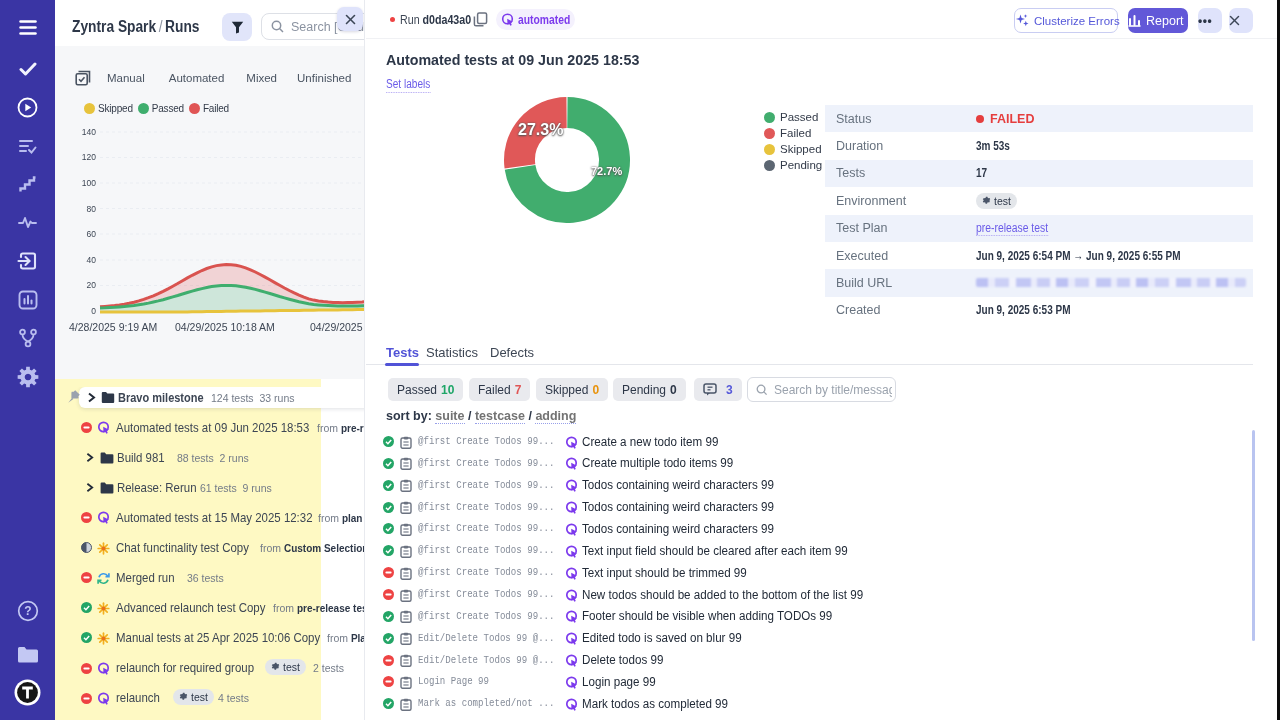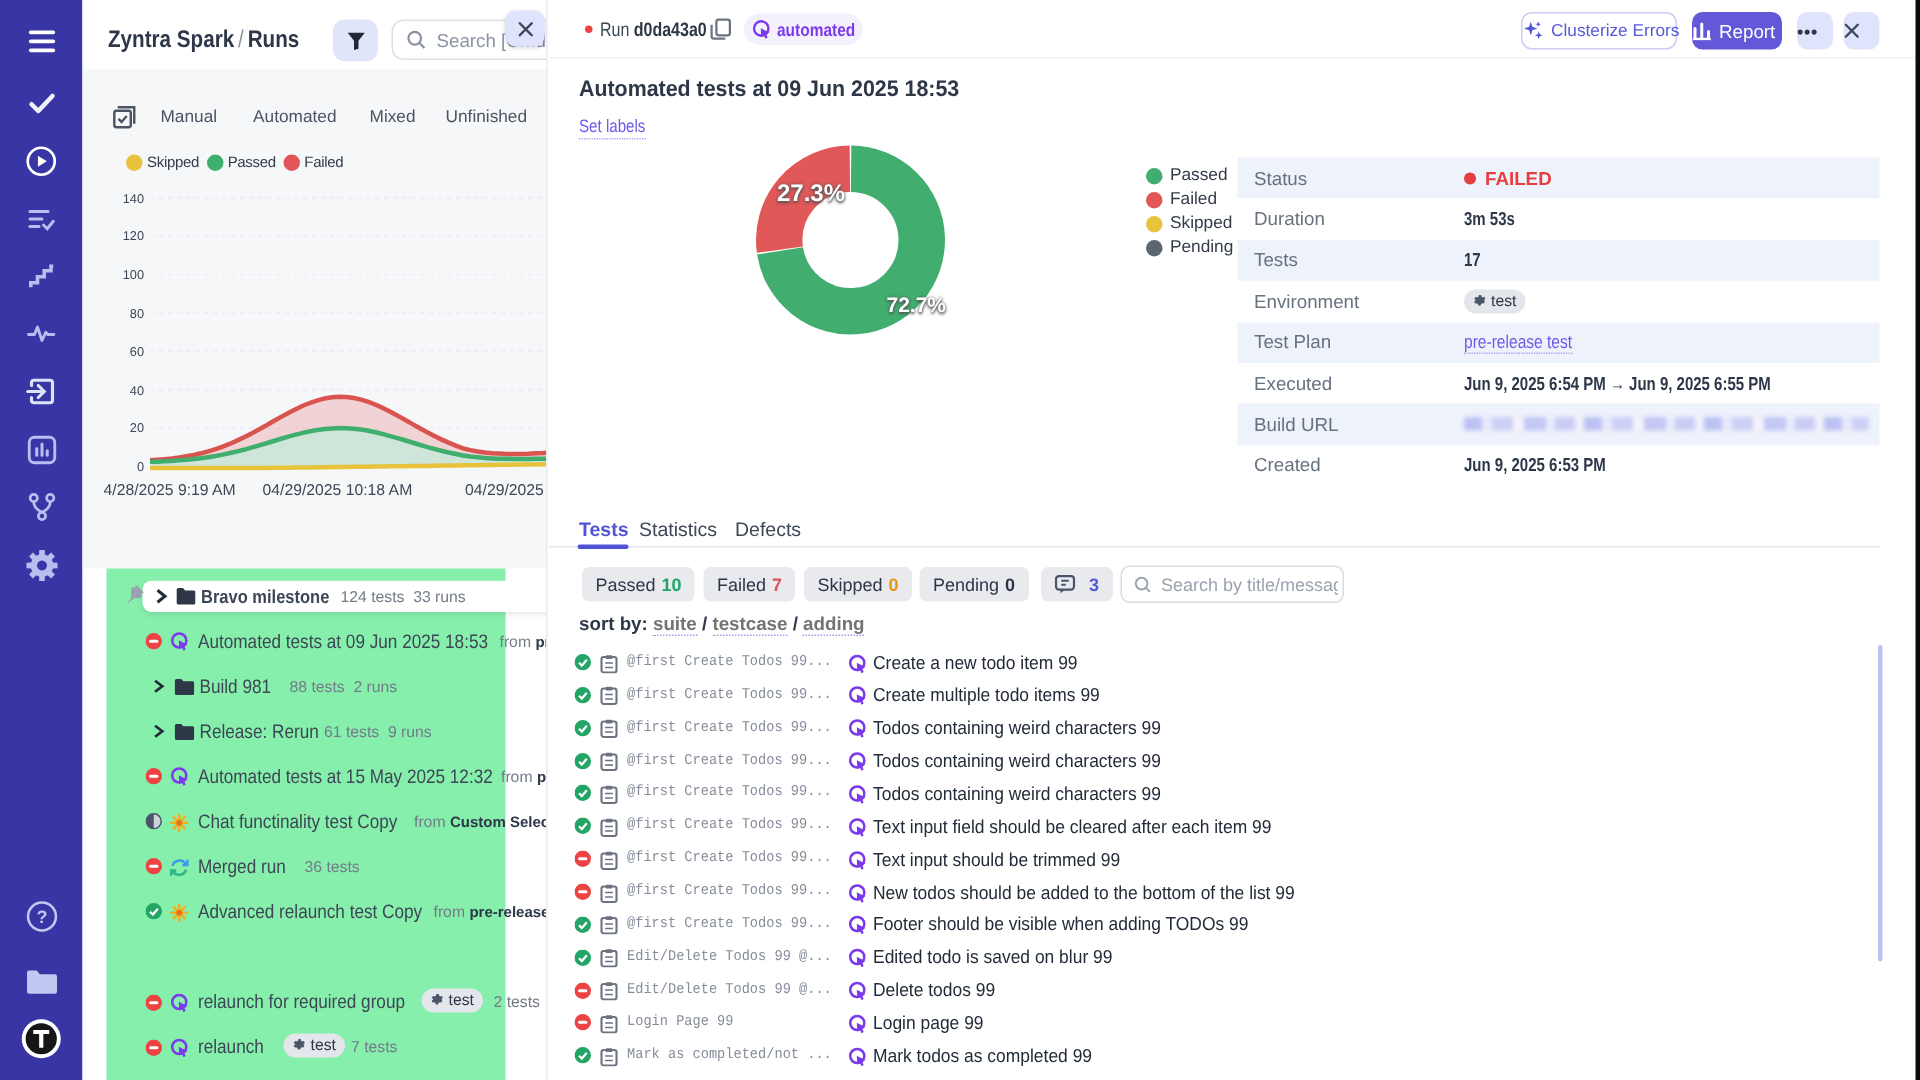--- a/index.html
+++ b/index.html
@@ -12,21 +12,21 @@
 #panel-head{position:absolute;left:0;top:0;width:354px;height:46px;background:#fff}
 #ptitle{position:absolute;left:17px;top:18px;font-size:16px;font-weight:bold;color:#2d3748;transform:scaleX(.86);transform-origin:0 50%;white-space:nowrap}
 #ptitle .sl{color:#8b93a1;font-weight:normal;padding:0 3px}
 #fbtn{position:absolute;left:167px;top:13px;width:30px;height:28px;background:#e1e5fa;border-radius:8px;display:flex;align-items:center;justify-content:center}
 #psearch{position:absolute;left:206px;top:13px;width:156px;height:27px;background:#fff;border:1px solid #dde0e6;border-radius:8px;display:flex;align-items:center;padding-left:9px;overflow:hidden}
 #psearch .ph{color:#8b93a1;font-size:12.5px;margin-left:7px;white-space:nowrap}
 #xbtn{position:absolute;left:282px;top:7px;width:26px;height:24px;background:#dfe3fb;border-radius:7px;display:flex;align-items:center;justify-content:center;font-size:14px;color:#3c4657;box-shadow:0 1px 3px rgba(40,40,90,.18)}
 #ptabs{position:absolute;left:0;top:46px;width:310px;height:49px;background:#f6f7f9;display:flex;align-items:center;padding-top:14px;color:#4a5462;font-size:11.5px;white-space:nowrap;overflow:hidden}
 #ptabs span{margin-right:0}
 #chartarea{position:absolute;left:0;top:95px;width:310px;height:284px;background:#f6f7f9}
-#runlist{position:absolute;left:16px;top:379px;width:266px;height:341px;background:#86efac}
+#runlist{position:absolute;left:0;top:379px;width:266px;height:341px;background:#fef9c3}
 .runrow{position:absolute;left:0;width:310px;height:30px;overflow:hidden}
 .rtxt{font-size:13px;color:#3d4654;white-space:nowrap;display:inline-block;transform:scaleX(.88);transform-origin:0 50%}
 .rsub{font-size:10.5px;color:#737b88;white-space:nowrap}
 .rfrom{font-size:10.5px;color:#737b88;white-space:nowrap}
 .rfromb{font-size:10px;color:#2d3748;font-weight:bold}
 
 #main{position:absolute;left:366px;top:0;width:911px;height:720px;background:#fff}
 #topbar{position:absolute;left:0;top:0;width:911px;height:39px;border-bottom:1px solid #f0f1f4;background:#fff}
 .btn{position:absolute;top:8px;height:25px;border-radius:7px;display:flex;align-items:center;font-size:12.5px}
 #blackedge{position:absolute;left:1277px;top:0;width:3px;height:720px;background:#0c0c0c}
@@ -317,20 +317,37 @@
               <line x1="6.5" y1="1.2" x2="6.5" y2="11.8"></line>
               <line x1="1.2" y1="6.5" x2="11.8" y2="6.5"></line>
               <line x1="2.8" y1="2.8" x2="10.2" y2="10.2"></line>
               <line x1="10.2" y1="2.8" x2="2.8" y2="10.2"></line>
             </g>
             <circle cx="6.5" cy="6.5" r="2" fill="#e8711c"></circle>
           </svg>
           <span class="rtxt" style="position:absolute;left:61px;top:7px">Advanced relaunch test Copy</span>
           <span class="rfrom" style="position:absolute;left:218px;top:9px">from <b class="rfromb">pre-release test</b></span>
         </div>
+      <div class="runrow" style="top:243.5px">
+          <svg class="ri" style="left:26px;top:9.5px" width="11" height="11" viewBox="0 0 11 11">
+            <circle cx="5.5" cy="5.5" r="5.5" fill="#23a566"></circle>
+            <path d="M3 5.8 L4.9 7.7 L8.2 3.9" stroke="#fff" stroke-width="1.5" fill="none"></path>
+          </svg>
+          <svg class="ri" style="left:42px;top:9px" width="13" height="13" viewBox="0 0 13 13">
+            <g stroke="#f2b01e" stroke-width="1.7" stroke-linecap="round">
+              <line x1="6.5" y1="1.2" x2="6.5" y2="11.8"></line>
+              <line x1="1.2" y1="6.5" x2="11.8" y2="6.5"></line>
+              <line x1="2.8" y1="2.8" x2="10.2" y2="10.2"></line>
+              <line x1="10.2" y1="2.8" x2="2.8" y2="10.2"></line>
+            </g>
+            <circle cx="6.5" cy="6.5" r="2" fill="#e8711c"></circle>
+          </svg>
+          <span class="rtxt" style="position:absolute;left:61px;top:7px">Manual tests at 25 Apr 2025 10:06 Copy</span>
+          <span class="rfrom" style="position:absolute;left:272px;top:9px">from <b class="rfromb">Pla</b></span>
+        </div>
       <div class="runrow" style="top:274px">
           <svg class="ri" style="left:26px;top:9.5px" width="11" height="11" viewBox="0 0 11 11">
             <circle cx="5.5" cy="5.5" r="5.5" fill="#ee4343"></circle>
             <rect x="2.4" y="4.5" width="6.2" height="2" rx="1" fill="#fff"></rect>
           </svg>
           <svg class="ri" style="left:42px;top:8.5px" width="13" height="13" viewBox="0 0 13 13">
             <circle cx="6.5" cy="6" r="4.7" stroke="#7c3aed" stroke-width="1.7" fill="none"></circle>
             <path d="M6.2 5.8 L12 8.8 L9.6 9.5 L10.8 12 L9.3 12.8 L8.2 10.2 L6.5 11.8 Z" fill="#7c3aed"></path>
           </svg>
           <span class="rtxt" style="position:absolute;left:61px;top:7px">relaunch for required group</span>
@@ -345,21 +362,21 @@
             <rect x="2.4" y="4.5" width="6.2" height="2" rx="1" fill="#fff"></rect>
           </svg>
           <svg class="ri" style="left:42px;top:8.5px" width="13" height="13" viewBox="0 0 13 13">
             <circle cx="6.5" cy="6" r="4.7" stroke="#7c3aed" stroke-width="1.7" fill="none"></circle>
             <path d="M6.2 5.8 L12 8.8 L9.6 9.5 L10.8 12 L9.3 12.8 L8.2 10.2 L6.5 11.8 Z" fill="#7c3aed"></path>
           </svg>
           <span class="rtxt" style="position:absolute;left:61px;top:7px">relaunch</span>
           <span class="tbadge" style="left:118px;top:6px"><svg width="9" height="9" viewBox="0 0 24 24" style="margin-right:3px">
               <path fill="#4a5568" d="M12 8.2a3.8 3.8 0 1 0 0 7.6 3.8 3.8 0 0 0 0-7.6zm9.4 5.3-2.1 1.2c.1-.5 0-1 0-1.5l2.1-1.2c.3-.2.4-.5.3-.8l-1.1-2.8c-.1-.3-.5-.5-.8-.4l-2.4.7a7 7 0 0 0-2.2-1.3l-.5-2.4c-.1-.3-.4-.6-.7-.6h-3c-.3 0-.6.3-.7.6l-.5 2.4c-.8.3-1.5.7-2.2 1.3l-2.4-.7c-.3-.1-.7.1-.8.4L2.3 11c-.1.3 0 .7.3.8l2 1.2v1.5l-2 1.2c-.3.2-.4.5-.3.8l1.1 2.8c.1.3.5.5.8.4l2.4-.7c.6.6 1.4 1 2.2 1.3l.5 2.4c.1.3.4.6.7.6h3c.3 0 .6-.3.7-.6l.5-2.4a7 7 0 0 0 2.2-1.3l2.4.7c.3.1.7-.1.8-.4l1.1-2.8c.1-.3 0-.7-.3-.8z"></path>
             </svg>test</span>
-          <span class="rsub" style="position:absolute;left:163px;top:9px">7 tests</span>
+          <span class="rsub" style="position:absolute;left:163px;top:9px">4 tests</span>
         </div>
     </div>
   </div>
   <div id="main">
     <div id="topbar">
       <span style="position:absolute;left:24px;top:16.5px;width:5px;height:5px;border-radius:50%;background:#ee4343"></span>
       <span style="position:absolute;left:34px;top:12px;font-size:13px;color:#3d4654;display:inline-block;transform:scaleX(.82);transform-origin:0 50%;white-space:nowrap">Run <b style="color:#2d3748">d0da43a0</b></span>
       <svg style="position:absolute;left:107px;top:12px" width="15" height="15" viewBox="0 0 15 15">
           <rect x="4.6" y="1" width="9" height="10.5" rx="1.5" stroke="#6b7280" stroke-width="1.5" fill="none"></rect>
           <path d="M10.5 13.8 L3 13.8 Q1.4 13.8 1.4 12.2 L1.4 4.5" stroke="#6b7280" stroke-width="1.5" fill="none"></path>
@@ -394,21 +411,21 @@
           </svg>
         </span>
     </div>
     <div style="position:absolute;left:20px;top:51px;font-size:15px;font-weight:bold;color:#2d3748;transform:scaleX(.95);transform-origin:0 50%;white-space:nowrap">Automated tests at 09 Jun 2025 18:53</div>
     <div style="position:absolute;left:20px;top:77px;font-size:12px;color:#6a5be8;border-bottom:1px dotted #a99cf2;padding-bottom:1px;display:inline-block;transform:scaleX(.84);transform-origin:0 50%">Set labels</div>
     <svg style="position:absolute;left:128px;top:87px" width="146" height="146" viewBox="0 0 146 146">
       <path stroke="#41ad6e" stroke-width="31" fill="none" d="M 73.41 25.50 A 47.5 47.5 0 1 1 26.06 80.27"></path>
       <path stroke="#e05858" stroke-width="31" fill="none" d="M 25.94 79.45 A 47.5 47.5 0 0 1 72.59 25.50"></path>
     </svg>
     <div style="position:absolute;left:152px;top:121px;font-size:16px;font-weight:bold;color:#fff;text-shadow:0 0 2px #555,0 1px 2px #555">27.3%</div>
-    <div style="position:absolute;left:225px;top:195px;font-size:14px;font-weight:bold;color:#fff;text-shadow:0 0 2px #555,0 1px 2px #555">72.7%</div>
+    <div style="position:absolute;left:225px;top:165px;font-size:11px;font-weight:bold;color:#fff;text-shadow:0 0 2px #555,0 1px 2px #555">72.7%</div>
     <div id="dlegend" style="position:absolute;left:398px;top:109px;font-size:11.5px;color:#333b49">
       <div style="height:16px;display:flex;align-items:center"><span style="width:11px;height:11px;border-radius:50%;background:#41ad6e;margin-right:5px"></span>Passed</div>
       <div style="height:16px;display:flex;align-items:center"><span style="width:11px;height:11px;border-radius:50%;background:#e05858;margin-right:5px"></span>Failed</div>
       <div style="height:16px;display:flex;align-items:center"><span style="width:11px;height:11px;border-radius:50%;background:#e7c33c;margin-right:5px"></span>Skipped</div>
       <div style="height:16px;display:flex;align-items:center"><span style="width:11px;height:11px;border-radius:50%;background:#5c6672;margin-right:5px"></span>Pending</div>
     </div>
     <div id="infotable" style="position:absolute;left:459px;top:105px;width:428px">
       <div class="irow alt">
           <span class="il">Status</span>
           <span class="iv" style="color:#e53e3e;font-weight:bold;display:flex;align-items:center"><span style="width:8px;height:8px;border-radius:50%;background:#e53e3e;margin-right:6px"></span>FAILED</span>

